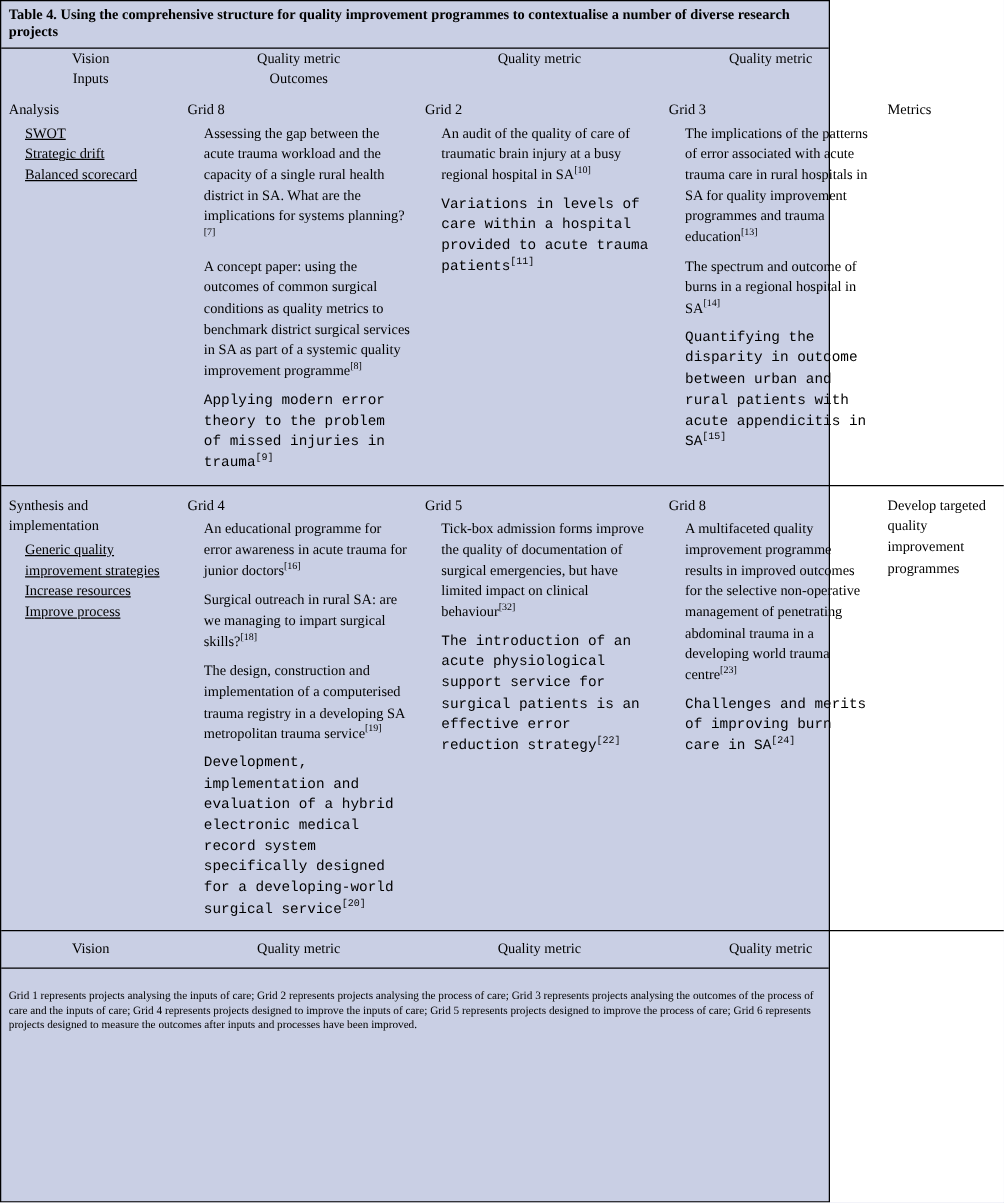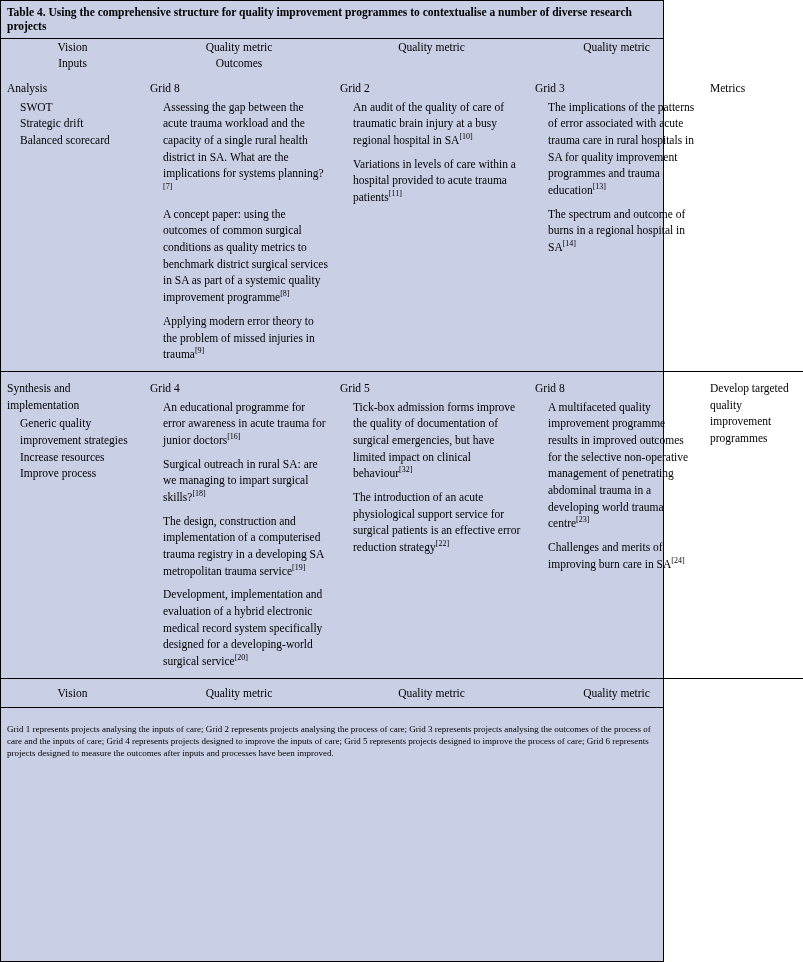--- a/index.html
+++ b/index.html
@@ -41,29 +41,31 @@
     line-height: 1.45;
     text-align: center;
   }
   .grid-title {
     line-height: 1.45;
     margin-bottom: 2px;
   }
   .indent {
     padding-left: 13px;
     line-height: 1.45;
+    text-decoration: underline;
   }
   .item {
     line-height: 1.45;
     margin-bottom: 7px;
     padding-left: 13px;
     text-indent: 0;
   }
   .item:last-child {
     margin-bottom: 0;
+    font-family: Liberation Mono, monospace;
   }
   sup {
     font-size: 8px;
     vertical-align: super;
     line-height: 0;
   }
   .rule-row {
     grid-column: 1 / -1;
     border-top: 1px solid #000000;
     height: 0;
@@ -138,20 +140,21 @@
     <div class="cell">
       <div class="grid-title">Grid 2</div>
       <div class="item" id="g2i0">An audit of the quality of care of traumatic brain injury at a busy regional hospital in SA<sup>[10]</sup></div>
       <div class="item" id="g2i1">Variations in levels of care within a hospital provided to acute trauma patients<sup>[11]</sup></div>
     </div>
 
     <div class="cell">
       <div class="grid-title">Grid 3</div>
       <div class="item" id="g3i1">The implications of the patterns of error associated with acute trauma care in rural hospitals in SA for quality improvement programmes and trauma education<sup>[13]</sup></div>
       <div class="item" id="g3i2">The spectrum and outcome of burns in a regional hospital in SA<sup>[14]</sup></div>
+      <div class="item" id="g3i3">Quantifying the disparity in outcome between urban and rural patients with acute appendicitis in SA<sup>[15]</sup></div>
     </div>
 
     <div class="cell">
       <div class="grid-title">Metrics</div>
     </div>
 
     <div class="spacer"></div>
     <div class="rule-row"></div>
     <div class="spacer"></div>
 

